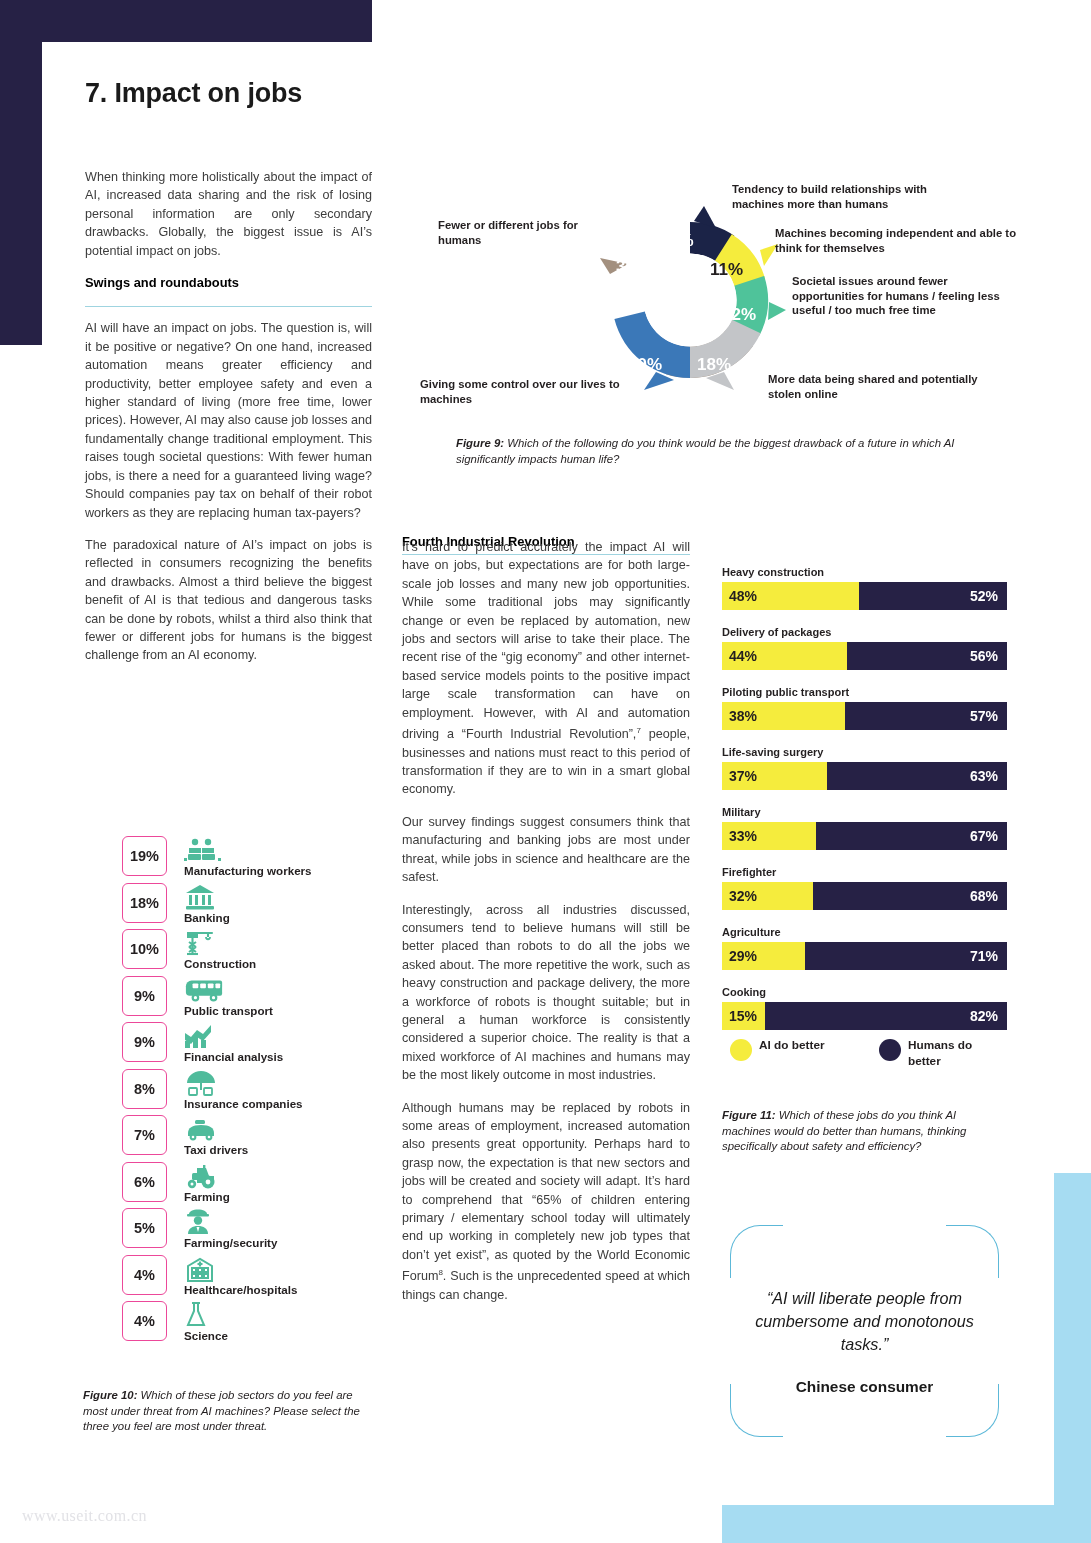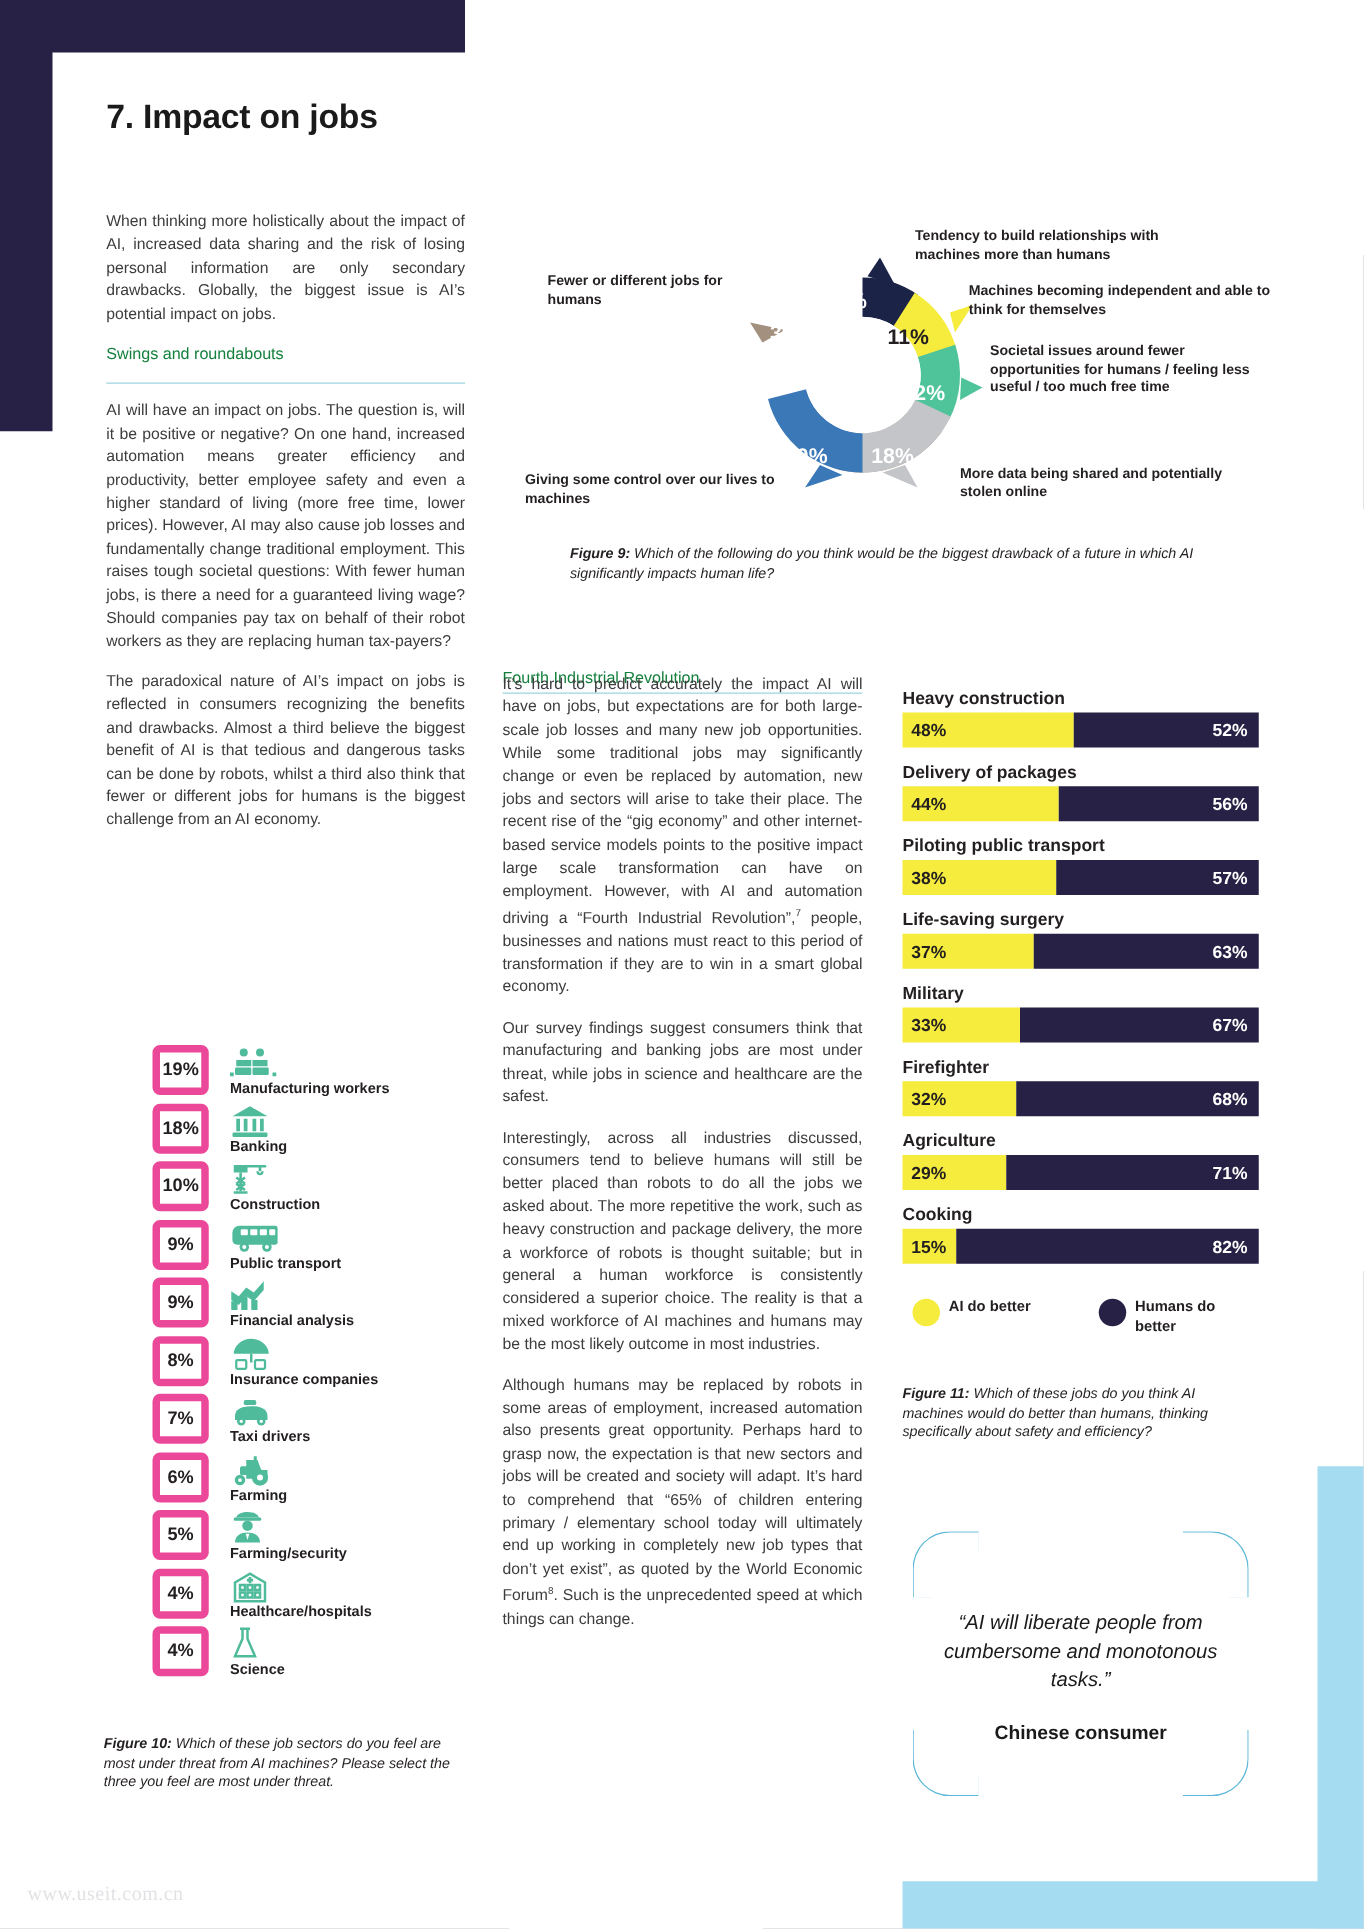--- a/index.html
+++ b/index.html
@@ -23,33 +23,33 @@
   
   .watermark{position:absolute;left:22px;top:1507px;font-size:16px;color:#e2e2e6;
     letter-spacing:.4px;font-family:"Liberation Serif", serif;}
 
   
   h1.title{position:absolute;left:85px;top:78px;margin:0;font-size:27px;font-weight:bold;
     letter-spacing:-0.2px;color:#1a1a1a;}
 
   .col{position:absolute;font-size:12.6px;line-height:18.4px;text-align:justify;color:#3c3c3c;}
   .col p{margin:0 0 14px 0;}
-  .subhead{font-size:12.9px;font-weight:normal;color:#15803d;margin:0 0 5px 0;}
+  .subhead{font-size:12.9px;font-weight:bold;color:#000000;margin:0 0 5px 0;}
   .rule{border:0;border-top:1px solid #9fd4e0;margin:0 0 12px 0;height:0;}
 
   .caption{font-size:11.4px;line-height:15.6px;font-style:italic;color:#231f20;}
   .caption b{font-style:italic;font-weight:bold;}
 
   
   #left-col{left:85px;top:168px;width:287px;}
 
   
   #fig10{position:absolute;left:122px;top:836px;width:260px;}
   .f10row{position:relative;height:46.5px;}
-  .f10box{position:absolute;left:0;top:0;width:45px;height:40px;border:6px solid #ec4899;
+  .f10box{position:absolute;left:0;top:0;width:45px;height:40px;border:1px solid #ec4899;
     border-radius:6px;display:flex;align-items:center;justify-content:center;
     font-size:14.5px;font-weight:bold;color:#231f20;box-sizing:border-box;}
   .f10ic{position:absolute;left:62px;top:-2px;width:40px;height:30px;
     display:flex;align-items:flex-end;}
   .f10ic svg{display:block;}
   .f10lbl{position:absolute;left:62px;top:28px;font-size:11.6px;font-weight:bold;color:#231f20;
     white-space:nowrap;}
   #fig10cap{position:absolute;left:83px;top:1388px;width:290px;}
 
   
@@ -58,21 +58,21 @@
   .dlabel{position:absolute;font-size:11.3px;line-height:14.6px;font-weight:bold;color:#231f20;}
   #fig9cap{position:absolute;left:412px;top:436px;width:540px;margin-left:44px;}
 
   
   #midhead{position:absolute;left:402px;top:498px;width:288px;margin-top:36px;}
   #mid-col{left:402px;top:538px;width:288px;}
   sup{font-size:8px;vertical-align:super;}
 
   
   #fig11{position:absolute;left:722px;top:550px;width:285px;}
-  .b-lab{font-size:14px;font-weight:bold;color:#231f20;margin:0 0 4px 0;}
+  .b-lab{font-size:11px;font-weight:bold;color:#231f20;margin:16px 0 4px 0;}
   .b-row{display:flex;height:28px;margin:0 0 11px 0;}
   .b-ai{background:#f5ec3d;display:flex;align-items:center;padding-left:7px;box-sizing:border-box;
     font-size:14px;font-weight:bold;color:#231f20;}
   .b-hu{background:#262145;display:flex;align-items:center;justify-content:flex-end;
     padding-right:9px;box-sizing:border-box;font-size:14px;font-weight:bold;color:#ffffff;}
   #fig11legend{position:absolute;left:730px;top:1038px;width:290px;display:flex;gap:46px;}
   .lg{display:flex;align-items:flex-start;gap:7px;}
   .dot{width:22px;height:22px;border-radius:50%;flex:0 0 auto;margin-top:1px;}
   .lg span{font-size:11.8px;font-weight:bold;line-height:15.5px;color:#231f20;width:74px;}
   #fig11cap{position:absolute;left:722px;top:1108px;width:280px;}

